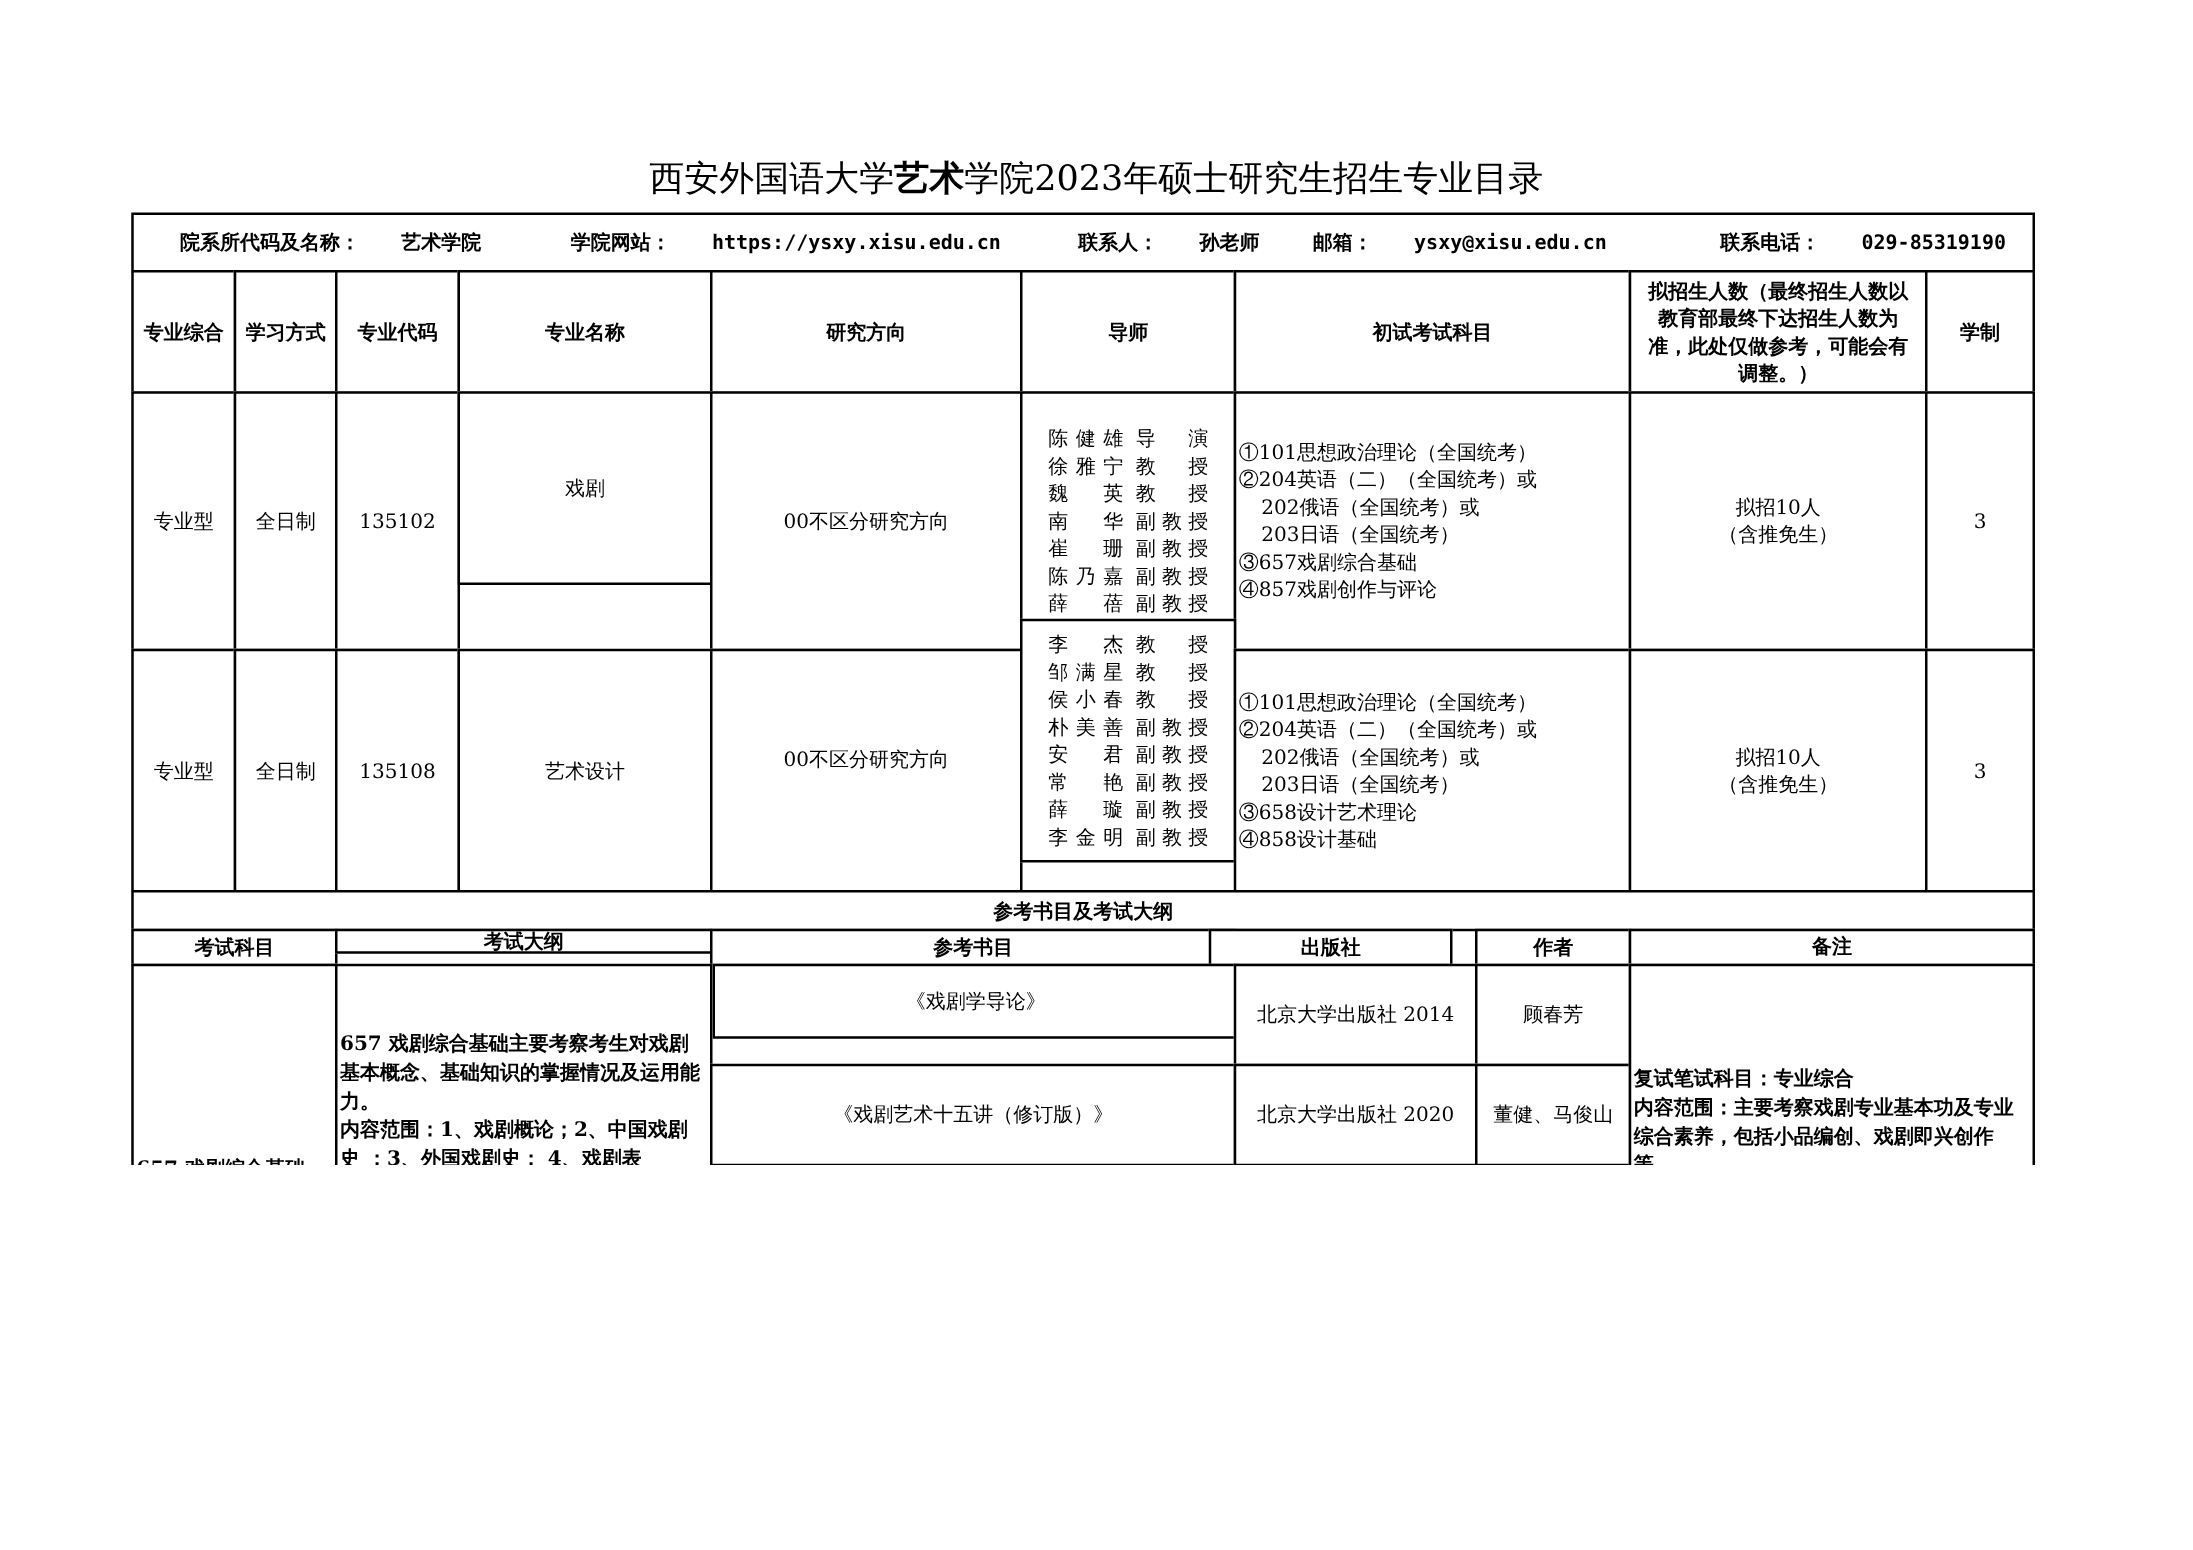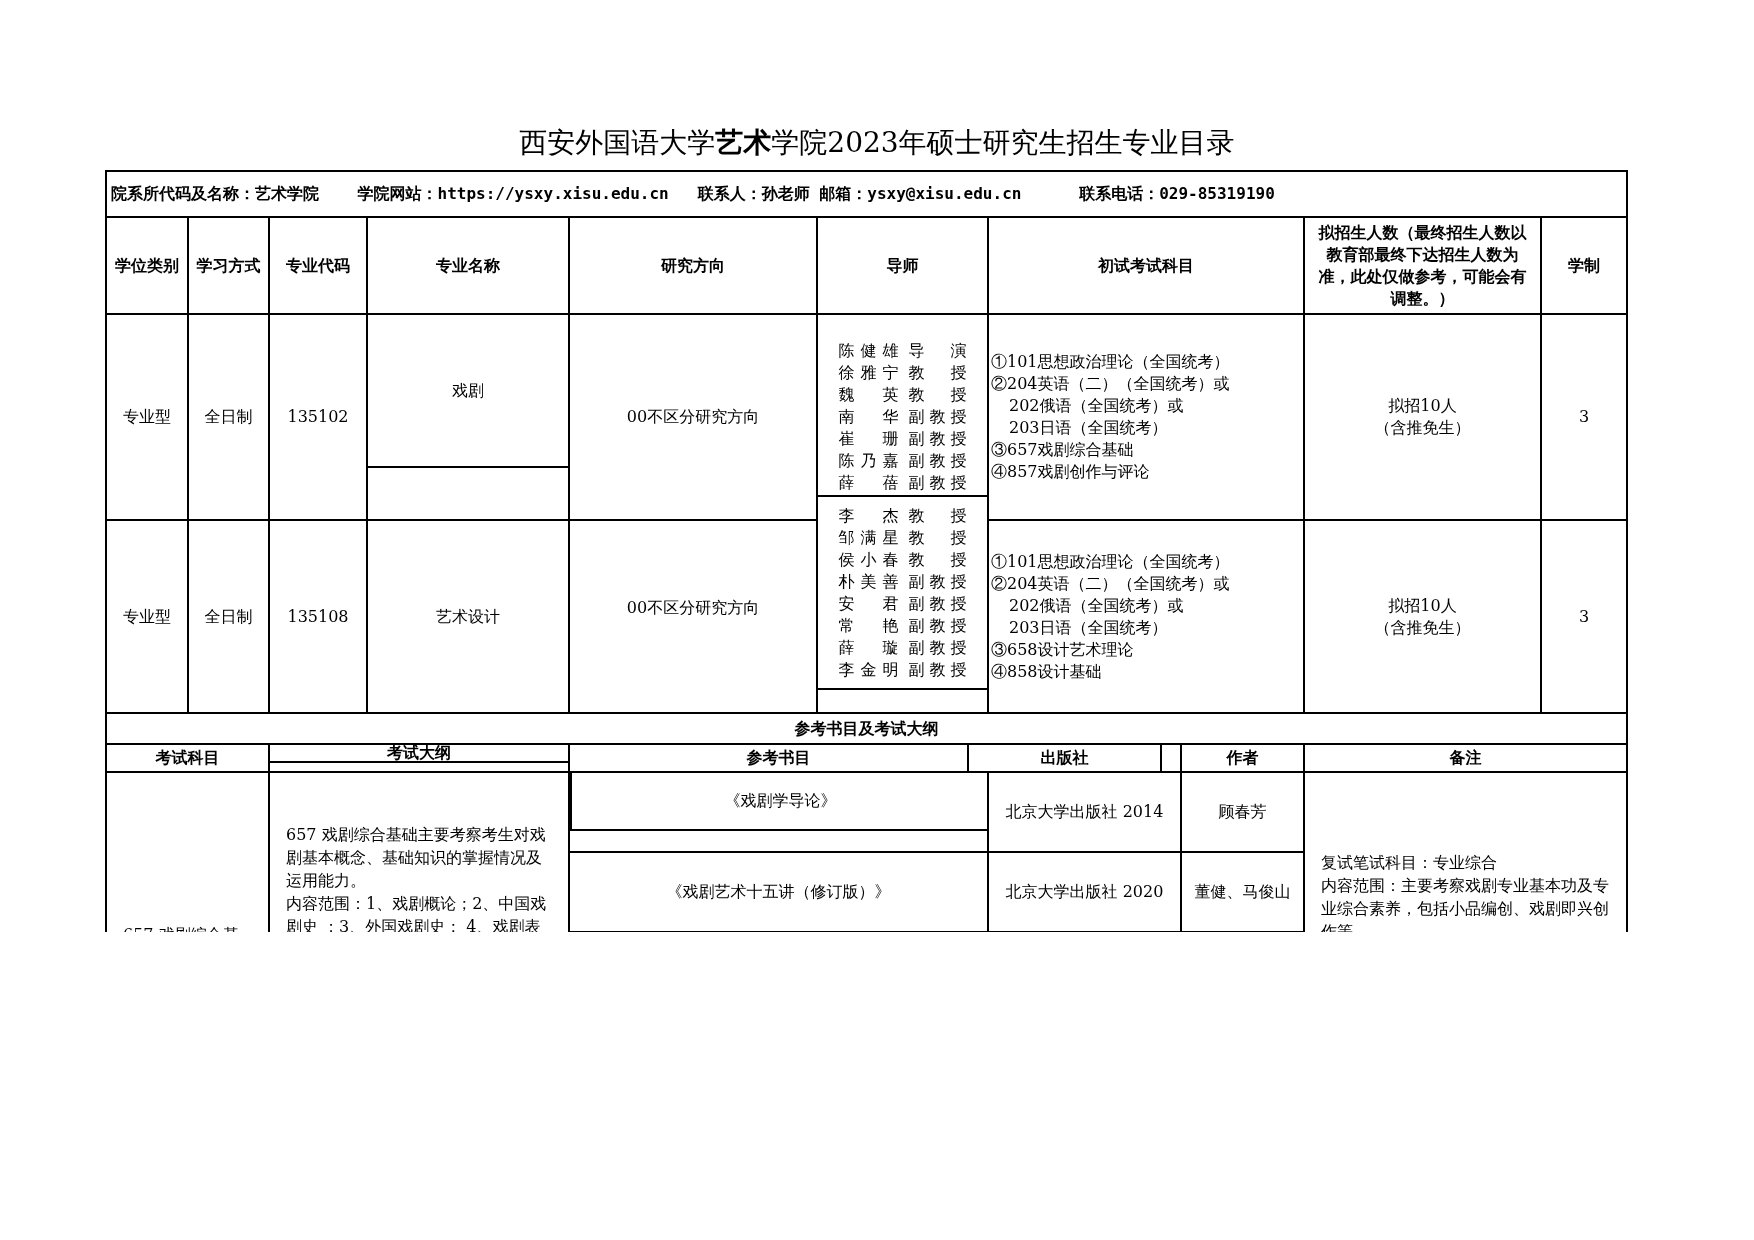--- a/index.html
+++ b/index.html
@@ -7,38 +7,38 @@
            font-family: "DejaVu Serif", "Liberation Serif", serif; color: #000; }
     .title { position: absolute; left: 0; top: 124px; width: 1754px; text-align: center;
              font-size: 28px; letter-spacing: 0px; font-family: "DejaVu Serif", serif; }
     .title b { font-weight: bold; }
     .cell { position: absolute; box-sizing: border-box; border: 2px solid #000;
             display: flex; align-items: center; justify-content: center; text-align: center;
             font-size: 16px; line-height: 22px; overflow: hidden; background: #fff; }
     .cell.left { justify-content: flex-start; text-align: left; }
     .bold { font-weight: bold; font-family: "DejaVu Sans", sans-serif; }
     .info { font-size: 16px; font-weight: bold; font-family: "DejaVu Sans Mono", monospace; padding-left: 4px; white-space: pre; }
-    .info span { margin-right: 0; }
+    .info span { margin-right: 0; margin-left: 33px; }
     .tutors { display: grid; grid-template-columns: 60px 58px; column-gap: 10px; row-gap: 0; font-size: 16px; line-height: 22px; text-align: justify; }
     .tutors span { text-align-last: justify; }
     .exam-list { text-align: left; padding-left: 2px; line-height: 22px; font-size: 16px; }
     .exam-list div.indent { padding-left: 18px; }
-    .para { text-align: left; padding: 0 16px; font-size: 16px; line-height: 23px; }
+    .para { text-align: left; padding: 0 2px; font-size: 16px; line-height: 23px; font-weight: bold; }
     .cutoff { position: absolute; left: 0; top: 932px; width: 1754px; height: 308px; background: #fff; }
   </style>
 </head>
 <body>
 
 <div class="title"><span>西安外国语大学</span><b>艺术</b><span>学院2023年硕士研究生招生专业目录</span></div>
 
 <div class="cell left" style="left:105px; top:170px; width:1523px; height:48px;">
   <div class="info"><span>院系所代码及名称：</span><span>艺术学院</span>    <span>学院网站：</span><span>https://ysxy.xisu.edu.cn</span>   <span>联系人：</span><span>孙老师</span> <span>邮箱：</span><span>ysxy@xisu.edu.cn</span>      <span>联系电话：</span><span>029-85319190</span></div>
 </div>
 
-<div class="cell bold" style="left:105px; top:216px; width:84px; height:99px;">学位类别</div>
+<div class="cell bold" style="left:105px; top:216px; width:84px; height:99px;">专业综合</div>
 <div class="cell bold" style="left:187px; top:216px; width:83px; height:99px;">学习方式</div>
 <div class="cell bold" style="left:268px; top:216px; width:100px; height:99px;">专业代码</div>
 <div class="cell bold" style="left:366px; top:216px; width:204px; height:99px;">专业名称</div>
 <div class="cell bold" style="left:568px; top:216px; width:250px; height:99px;">研究方向</div>
 <div class="cell bold" style="left:816px; top:216px; width:173px; height:99px;">导师</div>
 <div class="cell bold" style="left:987px; top:216px; width:318px; height:99px;">初试考试科目</div>
 <div class="cell bold" style="left:1303px; top:216px; width:239px; height:99px; padding:0 6px; font-size:16px; line-height:22px;">拟招生人数（最终招生人数以教育部最终下达招生人数为准，此处仅做参考，可能会有调整。）</div>
 <div class="cell bold" style="left:1540px; top:216px; width:88px; height:99px;">学制</div>
 
 <div class="cell" style="left:105px; top:313px; width:84px; height:208px;">专业型</div>

